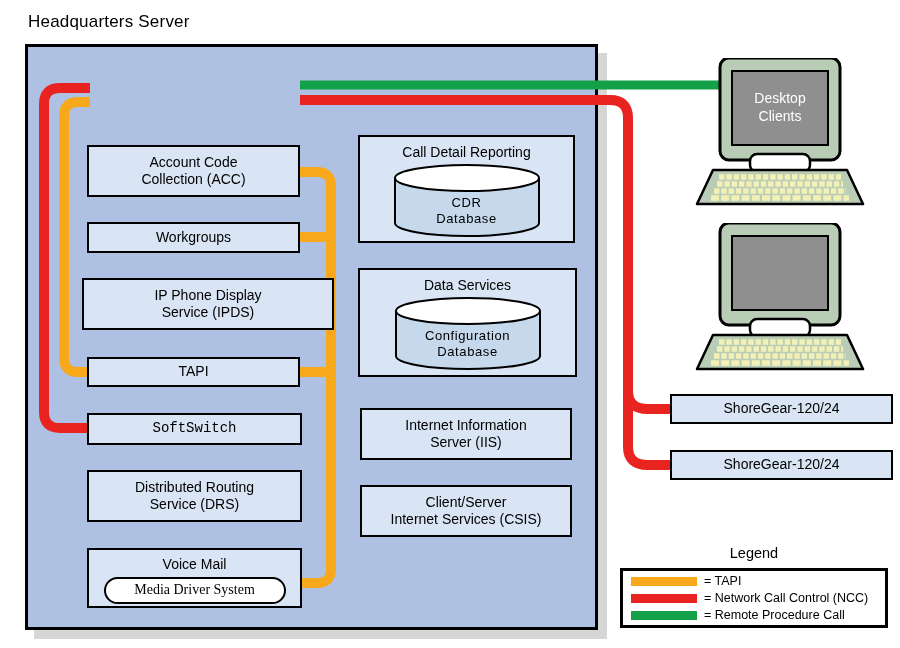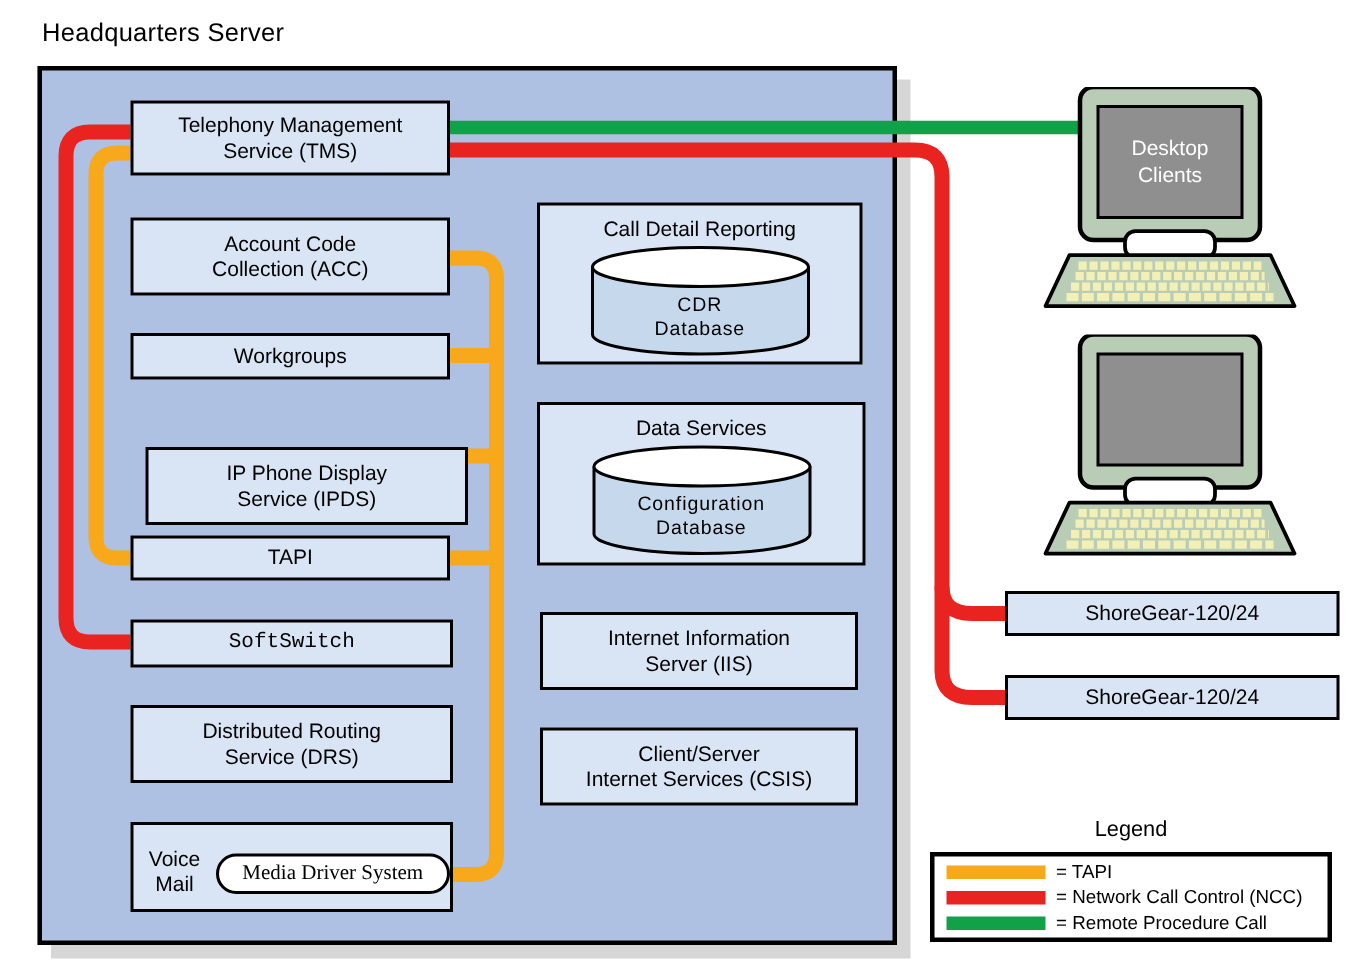--- a/index.html
+++ b/index.html
@@ -29,26 +29,26 @@
     position: absolute;
     background: #D9E5F4;
     border: 2px solid #000;
     display: flex; align-items: center; justify-content: center;
     text-align: center; font-size: 14px; line-height: 1.25;
     white-space: pre-line; z-index: 3;
   }
   #tms        { left:87px;  top:67px;  width:213px; height:50px; }
   #acc        { left:87px;  top:145px; width:213px; height:52px; }
   #workgroups { left:87px;  top:222px; width:213px; height:31px; }
-  #ipds       { left:97px;  top:278px; width:215px; height:52px;margin-top:20px; }
+  #ipds       { left:82px;  top:278px; width:252px; height:52px; }
   #tapi       { left:87px;  top:357px; width:213px; height:30px; }
   #softswitch { left:87px;  top:413px; width:215px; height:32px;font-family:Liberation Mono, monospace; }
   #drs        { left:87px;  top:470px; width:215px; height:52px; }
   #voicemail  { left:87px;  top:548px; width:215px; height:60px;
-                flex-direction:row; justify-content:flex-start; padding-top:6px; }
+                flex-direction:column; justify-content:flex-start; padding-top:6px; }
   #voicemail .oval {
     margin-top:3px; width:182px; height:27px;
     background:#fff; border:2px solid #000; border-radius:14px;
     display:flex; align-items:center; justify-content:center; font-size:14px;font-family:Liberation Serif, serif;
   }
   .db-box {
     position:absolute; background:#D9E5F4; border:2px solid #000; z-index:3;
     display:flex; flex-direction:column; align-items:center; padding-top:7px;
   }
   #cdr-box  { left:358px; top:135px; width:217px; height:108px; }
@@ -109,22 +109,20 @@
     <path d="M 300 372 H 331" stroke="#F7A81B" stroke-width="10"></path>
 
     <path d="M 90 88 H 60 Q 44 88 44 104 V 412 Q 44 428 60 428 H 90" stroke="#E9231F" stroke-width="10"></path>
 
     <path d="M 300 100 H 610 Q 628 100 628 118 V 447 Q 628 465 648 465 H 676" stroke="#E9231F" stroke-width="10"></path>
     <path d="M 628 391 Q 628 409 648 409 H 676" stroke="#E9231F" stroke-width="10"></path>
 
     <path d="M 300 85 H 724" stroke="#12A149" stroke-width="9"></path>
   </svg>
 
-  <div class="node" id="tms">Telephony Management
-Service (TMS)</div>
   <div class="node" id="acc">Account Code
 Collection (ACC)</div>
   <div class="node" id="workgroups">Workgroups</div>
   <div class="node" id="ipds">IP Phone Display
 Service (IPDS)</div>
   <div class="node" id="tapi">TAPI</div>
   <div class="node" id="softswitch">SoftSwitch</div>
   <div class="node" id="drs">Distributed Routing
 Service (DRS)</div>
 

